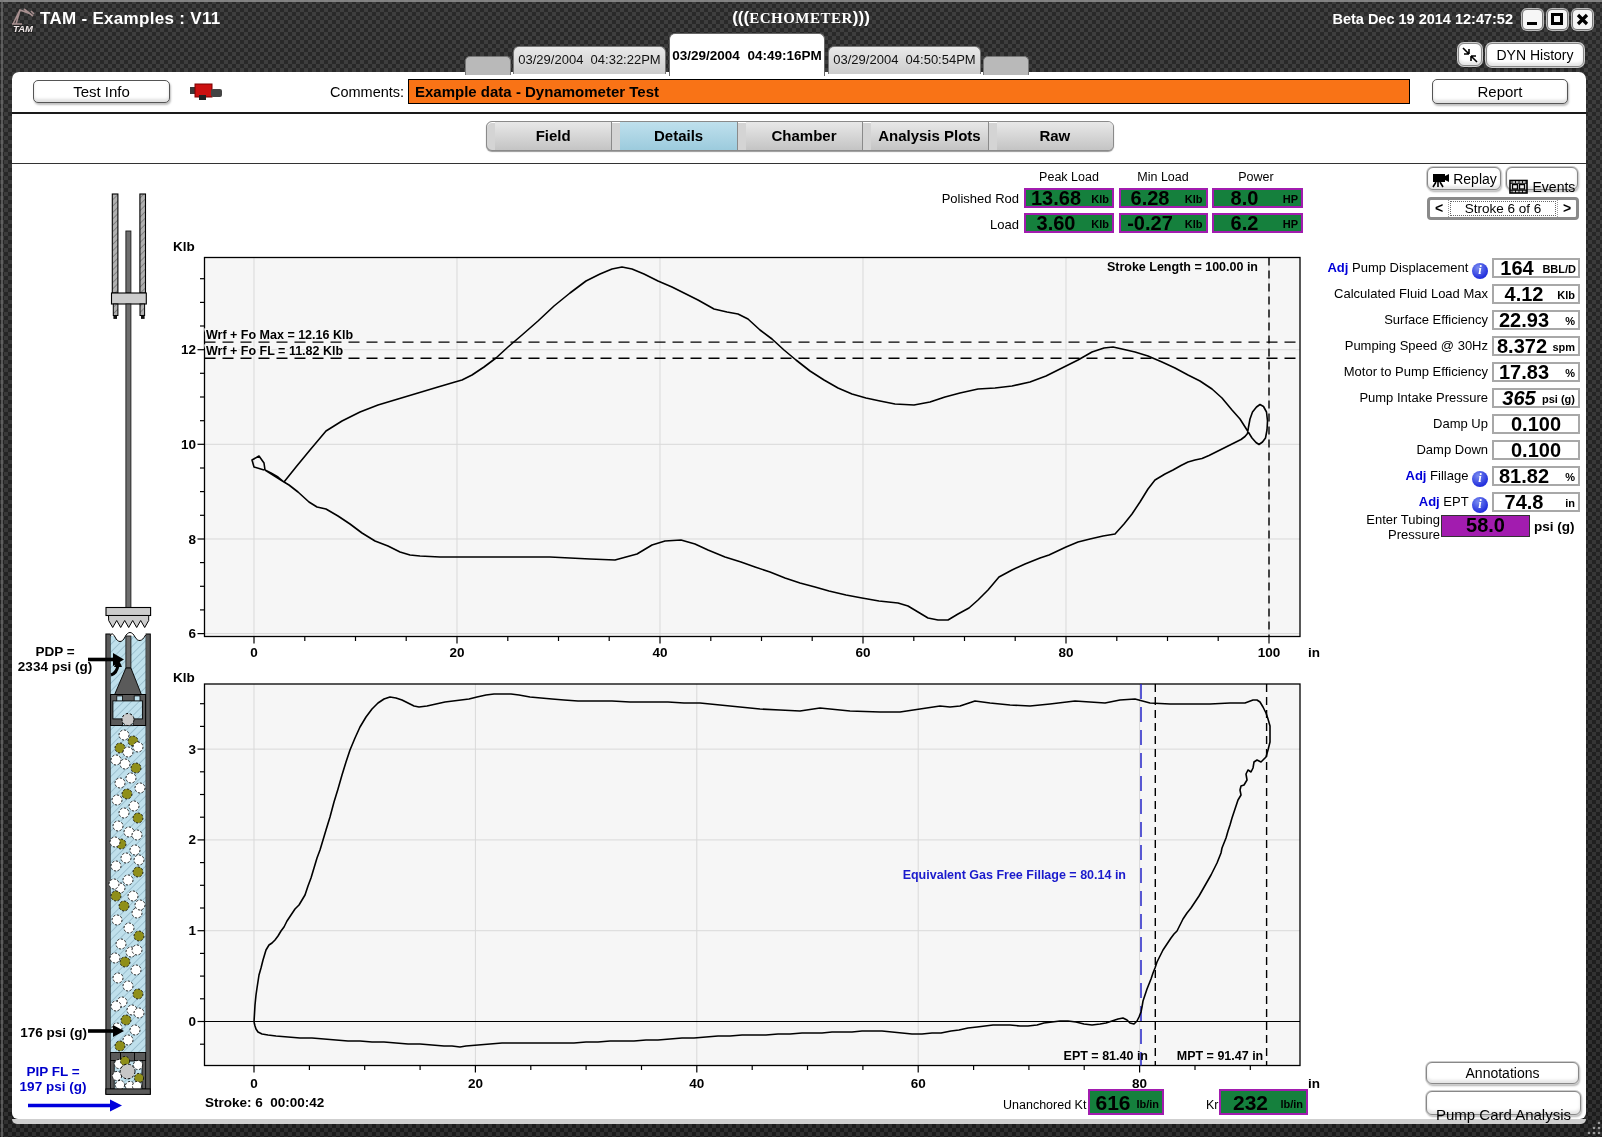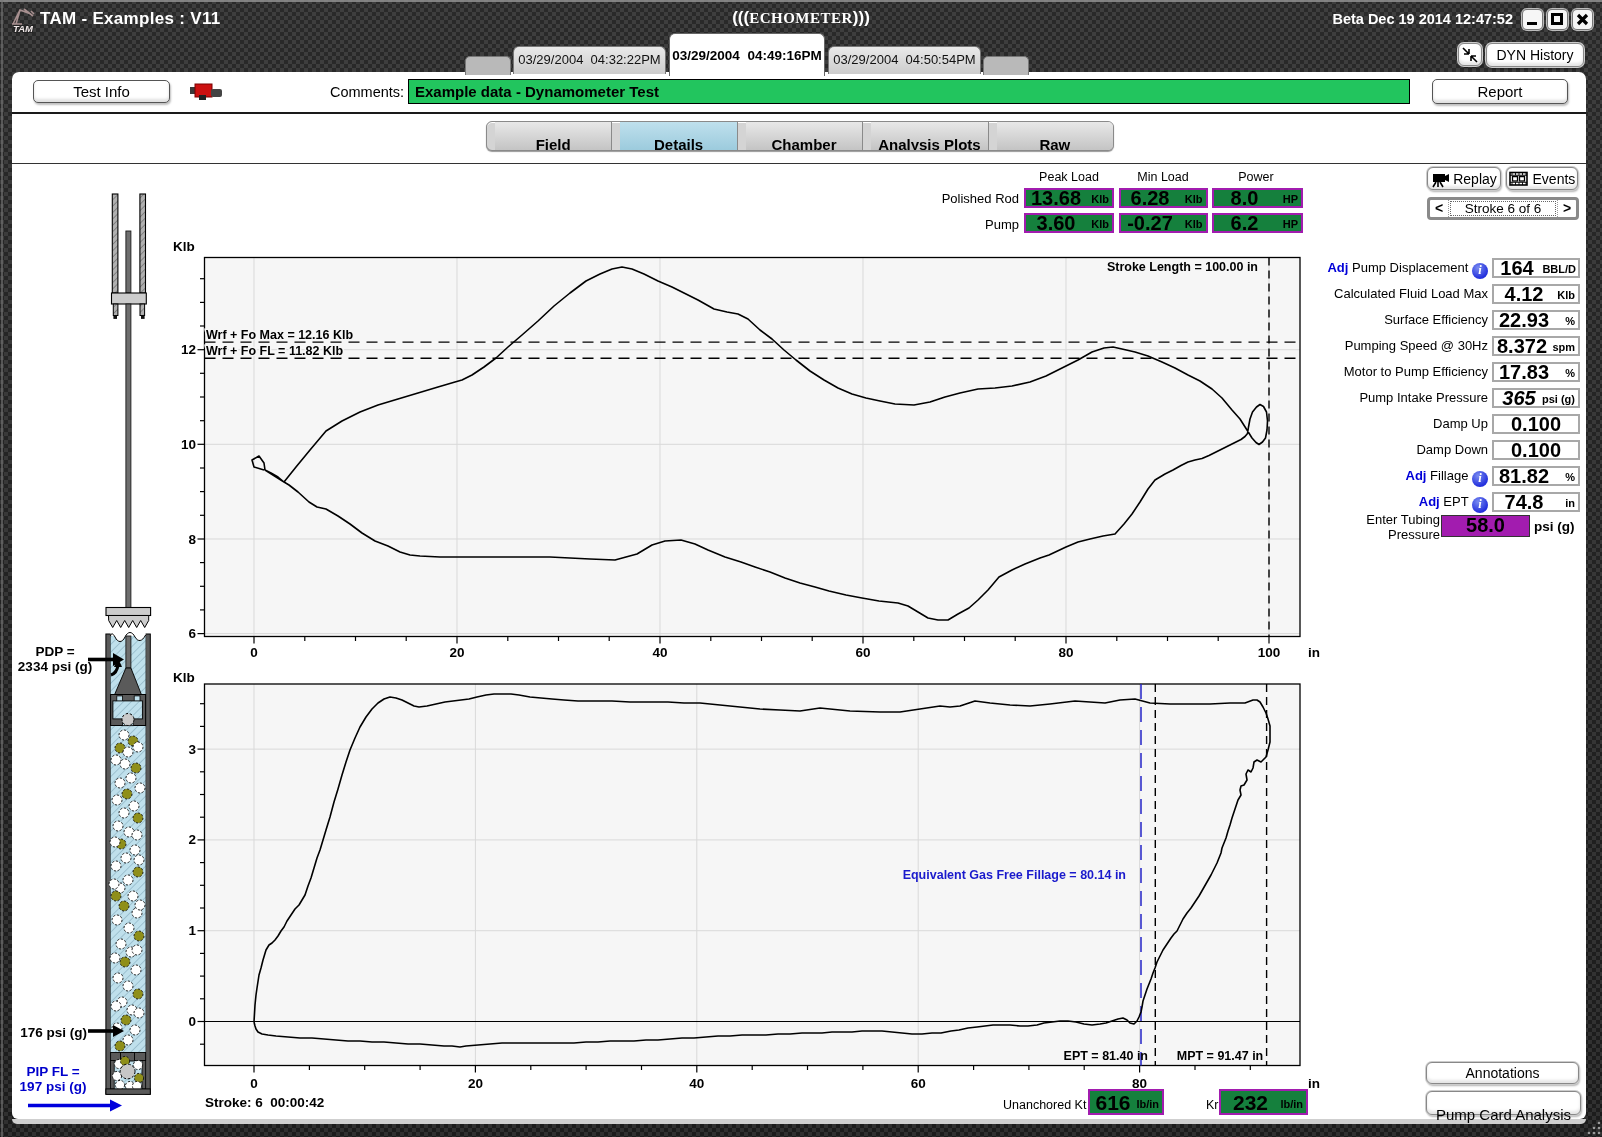--- a/index.html
+++ b/index.html
@@ -32,21 +32,21 @@
   border:1px solid #777; border-bottom:none; border-radius:5px 5px 0 0; }
 .tabactive { position:absolute; left:669px; top:33px; width:156px; height:43px; background:#fff;
   border:1.5px solid #666; border-bottom:none; border-radius:6px 6px 0 0; text-align:center;
   font-size:13.5px; font-weight:bold; padding-top:14px; z-index:5; white-space:nowrap;}
 .btn { position:absolute; background:#fff; border:1.5px solid #555; border-radius:5px;
   text-align:center; color:#000; box-shadow:1px 2px 2px rgba(0,0,0,0.25), inset 0 -3px 3px rgba(0,0,0,0.12); }
 .line { position:absolute; left:12px; width:1574px; background:#1a1a1a; }
 .navbar { position:absolute; left:486px; top:121px; width:628px; height:30px; display:flex;
   border:1px solid #8a8a8a; border-radius:6px; overflow:hidden;
   box-shadow:inset 0 1px 0 #fff, 0 1px 1px #999; background:#d4d4d4; }
-.navseg { flex:1; text-align:center; font-size:15px; font-weight:bold; padding-top:14px;
+.navseg { flex:1; text-align:center; font-size:15px; font-weight:bold; padding-top:5px;
   background:linear-gradient(180deg,#e8e8e8,#c4c4c4); border-right:1px solid #8a8a8a;margin-left:8px; }
 .navseg:last-child { border-right:none; }
 .navsel { background:linear-gradient(180deg,#bfe0ed,#9ccbdd); }
 .sbox { position:absolute; background:#15803d; border:2px solid #a21caf; }
 .sval { position:absolute; left:0; right:26px; top:-3px; text-align:center; font-size:20px; font-weight:bold; }
 .sunit { position:absolute; right:3px; bottom:1px; font-size:11px; font-weight:bold; }
 .hdr { position:absolute; font-size:12.5px; color:#000; width:90px; text-align:center; }
 .rowlab { position:absolute; font-size:13px; text-align:right; }
 .vbox { position:absolute; left:1492px; width:88px; height:20px; background:#fff; border:2px solid #a8a8a8; }
 .vval { position:absolute; left:0; right:24px; top:-3px; text-align:center; font-size:20px; font-weight:bold; }
@@ -100,38 +100,38 @@
 <div class="tab" style="left:828px;top:46px;width:153px;height:28px;padding-top:5px;">03/29/2004&nbsp; 04:50:54PM</div>
 
 <div class="btn" style="left:33px;top:80px;width:137px;height:23px;font-size:15px;padding-top:2px;">Test Info</div>
 <svg width="40" height="22" style="left:188px;top:81px;">
   <rect x="2" y="6" width="9" height="7" fill="#3a3a3a"></rect>
   <rect x="7" y="3" width="17" height="13" fill="#cc1111" stroke="#7a0000" stroke-width="1"></rect>
   <rect x="11" y="14" width="7" height="5" fill="#222"></rect>
   <rect x="23" y="8" width="11" height="8" rx="2" fill="#444"></rect>
 </svg>
 <div class="abs" style="left:330px;top:84px;font-size:14.5px;">Comments:</div>
-<div class="abs" style="left:408px;top:79px;width:1002px;height:25px;background:#22c55e;border:1.2px solid #000;font-size:15px;font-weight:bold;padding:3px 0 0 6px;">Example data - Dynamometer Test</div>
+<div class="abs" style="left:408px;top:79px;width:1002px;height:25px;background:#f97316;border:1.2px solid #000;font-size:15px;font-weight:bold;padding:3px 0 0 6px;">Example data - Dynamometer Test</div>
 <div class="btn" style="left:1432px;top:79px;width:136px;height:25px;font-size:15px;padding-top:3px;">Report</div>
 <div class="line" style="top:112px;height:1.5px;"></div>
 
 <div class="navbar">
   <div class="navseg">Field</div>
   <div class="navseg navsel">Details</div>
   <div class="navseg">Chamber</div>
   <div class="navseg">Analysis Plots</div>
   <div class="navseg">Raw</div>
 </div>
 <div class="line" style="top:162.5px;height:1px;background:#333;"></div>
 
 <div class="hdr" style="left:1024px;top:170px;">Peak Load</div>
 <div class="hdr" style="left:1118px;top:170px;">Min Load</div>
 <div class="hdr" style="left:1211px;top:170px;">Power</div>
 <div class="rowlab" style="left:920px;top:191px;width:99px;">Polished Rod</div>
-<div class="rowlab" style="left:920px;top:216.5px;width:99px;">Pump</div>
+<div class="rowlab" style="left:920px;top:216.5px;width:99px;">Load</div>
 <div class="sbox" style="left:1024px;top:187.5px;width:90px;height:20px;">
     <span class="sval">13.68</span>
     <span class="sunit">Klb</span>
   </div>
 <div class="sbox" style="left:1118.5px;top:187.5px;width:89px;height:20px;">
     <span class="sval">6.28</span>
     <span class="sunit">Klb</span>
   </div>
 <div class="sbox" style="left:1212px;top:187.5px;width:91px;height:20px;">
     <span class="sval">8.0</span>
@@ -149,21 +149,21 @@
     <span class="sval">6.2</span>
     <span class="sunit">HP</span>
   </div>
 
 <div class="smallbtn" style="left:1427px;top:167px;width:74px;height:23px;font-size:14px;padding-top:3px;">
 <svg width="22" height="17" style="position:relative;left:0;top:0;display:inline-block;vertical-align:-4px;">
       <rect x="2" y="3" width="12" height="8" fill="#000"></rect>
       <path d="M14,5 l4,-2 v8 l-4,-2 z" fill="#000"></path>
       <path d="M5,11 l-3,5 M9,11 l3,5 M7,11 v5" stroke="#000" stroke-width="1.6"></path>
     </svg>Replay</div>
-<div class="smallbtn" style="left:1506px;top:167px;width:72px;height:23px;font-size:14px;padding-top:3px;">
+<div class="smallbtn" style="left:1506px;top:167px;width:72px;height:23px;font-size:14px;padding-top:11px;">
 <svg width="20" height="16" style="display:inline-block;vertical-align:-3px;">
       <rect x="1" y="1.5" width="17" height="12.5" fill="none" stroke="#000" stroke-width="1.6"></rect>
       <path d="M1,4.2 h17 M1,11.2 h17" stroke="#000" stroke-width="1.1"></path>
       <rect x="3.5" y="5.6" width="5" height="4.4" fill="none" stroke="#000" stroke-width="1.3"></rect>
       <rect x="10.5" y="5.6" width="5" height="4.4" fill="none" stroke="#000" stroke-width="1.3"></rect>
       <path d="M3,1.5 v2.7 M6.5,1.5 v2.7 M10,1.5 v2.7 M13.5,1.5 v2.7 M17,1.5 v2.7 M3,11.2 v2.8 M6.5,11.2 v2.8 M10,11.2 v2.8 M13.5,11.2 v2.8 M17,11.2 v2.8" stroke="#000" stroke-width="0.9"></path>
     </svg> Events</div>
 <div class="abs" style="left:1427px;top:197px;width:152px;height:23px;border:3px solid #8a8a8a;border-radius:4px;background:#fff;display:flex;">
   <div style="width:19px;border-right:1px dotted #999;text-align:center;font-weight:bold;font-size:14px;line-height:16px;">&lt;</div>
   <div style="flex:1;text-align:center;font-size:13.5px;padding-top:1px;outline:1px dotted #666;outline-offset:-2px;">Stroke 6 of 6</div>

